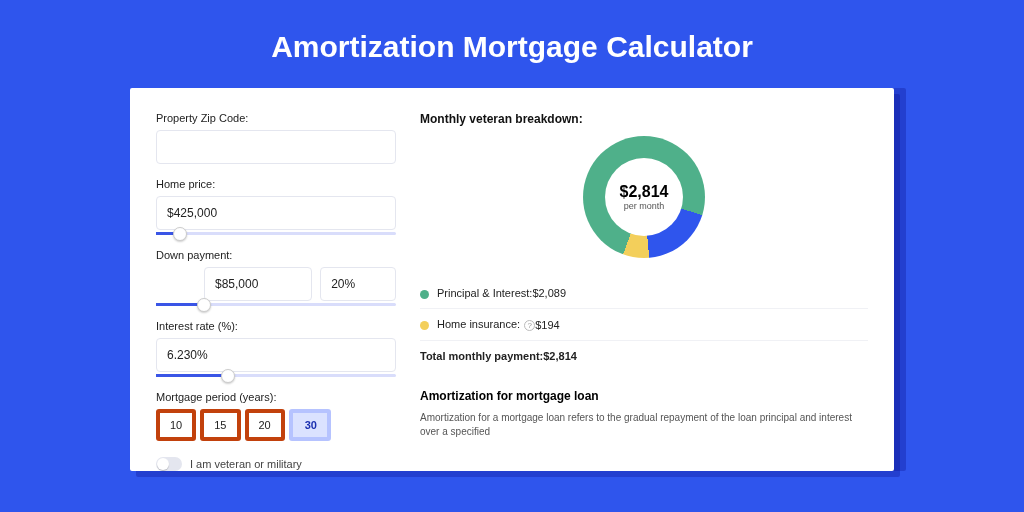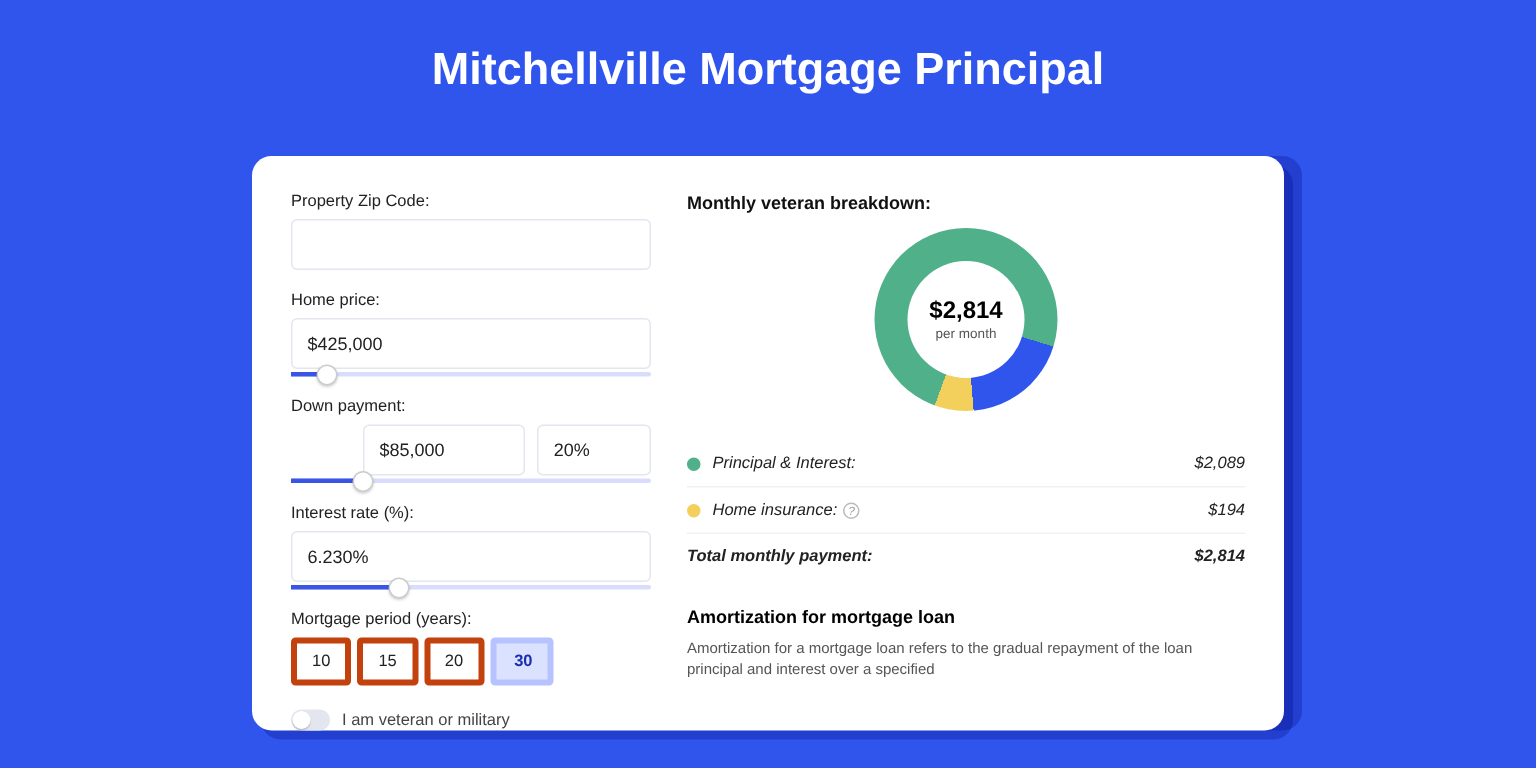--- a/index.html
+++ b/index.html
@@ -12,23 +12,23 @@
   }
   .page-title {
     color: #fff;
     text-align: center;
     font-size: 30px;
     font-weight: 700;
     padding: 30px 0 24px;
   }
   .card {
     background: #fff;
-    margin: 16px auto;
-    width: 688px;
-    border-radius: 13px;
+    margin: 0 auto;
+    width: 764px;
+    border-radius: 2px;
     box-shadow: 6px 6px 0 rgba(0,0,120,.25), 12px 0 0 rgba(0,0,120,.25);
     padding: 24px 26px 0;
     display: flex;
     gap: 24px;
   }
   .left { width: 240px; flex-shrink: 0; }
   .right { flex: 1; }
 
   .lbl { font-size: 11px; color: #222; margin-bottom: 6px; }
   .inp {
@@ -100,40 +100,39 @@
     display: flex; align-items: center; justify-content: center;
   }
   .donut .hole {
     width: 78px; height: 78px; border-radius: 50%; background: #fff;
     display: flex; flex-direction: column; align-items: center; justify-content: center;
   }
   .donut .amt { font-size: 16px; font-weight: 700; }
   .donut .per { font-size: 9px; color: #555; }
 
   .break-row {
-    display: flex; justify-content: space-between; align-items: center;
+    display: flex; align-items: center;
     font-size: 11px; padding: 9px 0; border-bottom: 1px solid #f0f1f5;
     color: #222;
-    font-style: italic;
   }
   .break-row.total { font-weight: 700; border-bottom: none; }
   .dot { width: 9px; height: 9px; border-radius: 50%; display: inline-block; margin-right: 8px; vertical-align: middle; }
   .help {
     display: inline-block; width: 11px; height: 11px; border-radius: 50%;
     border: 1px solid #bbb; font-size: 8px; text-align: center; line-height: 10px;
     color: #999; margin-left: 4px;
   }
 
   .amort-title { font-size: 12px; font-weight: 700; margin: 18px 0 8px; }
   .amort-text { font-size: 10px; color: #555; line-height: 1.4; }
 </style>
 </head>
 <body>
 
-<div class="page-title">Mitchellville Mortgage Principal</div>
+<div class="page-title">Amortization Mortgage Calculator</div>
 
 <div class="card">
 
   <div class="left">
 
     <div class="lbl">Property Zip Code:</div>
     <input class="inp" value="" style="">
     <div style="height:14px"></div>
 
     <div class="lbl">Home price:</div>

